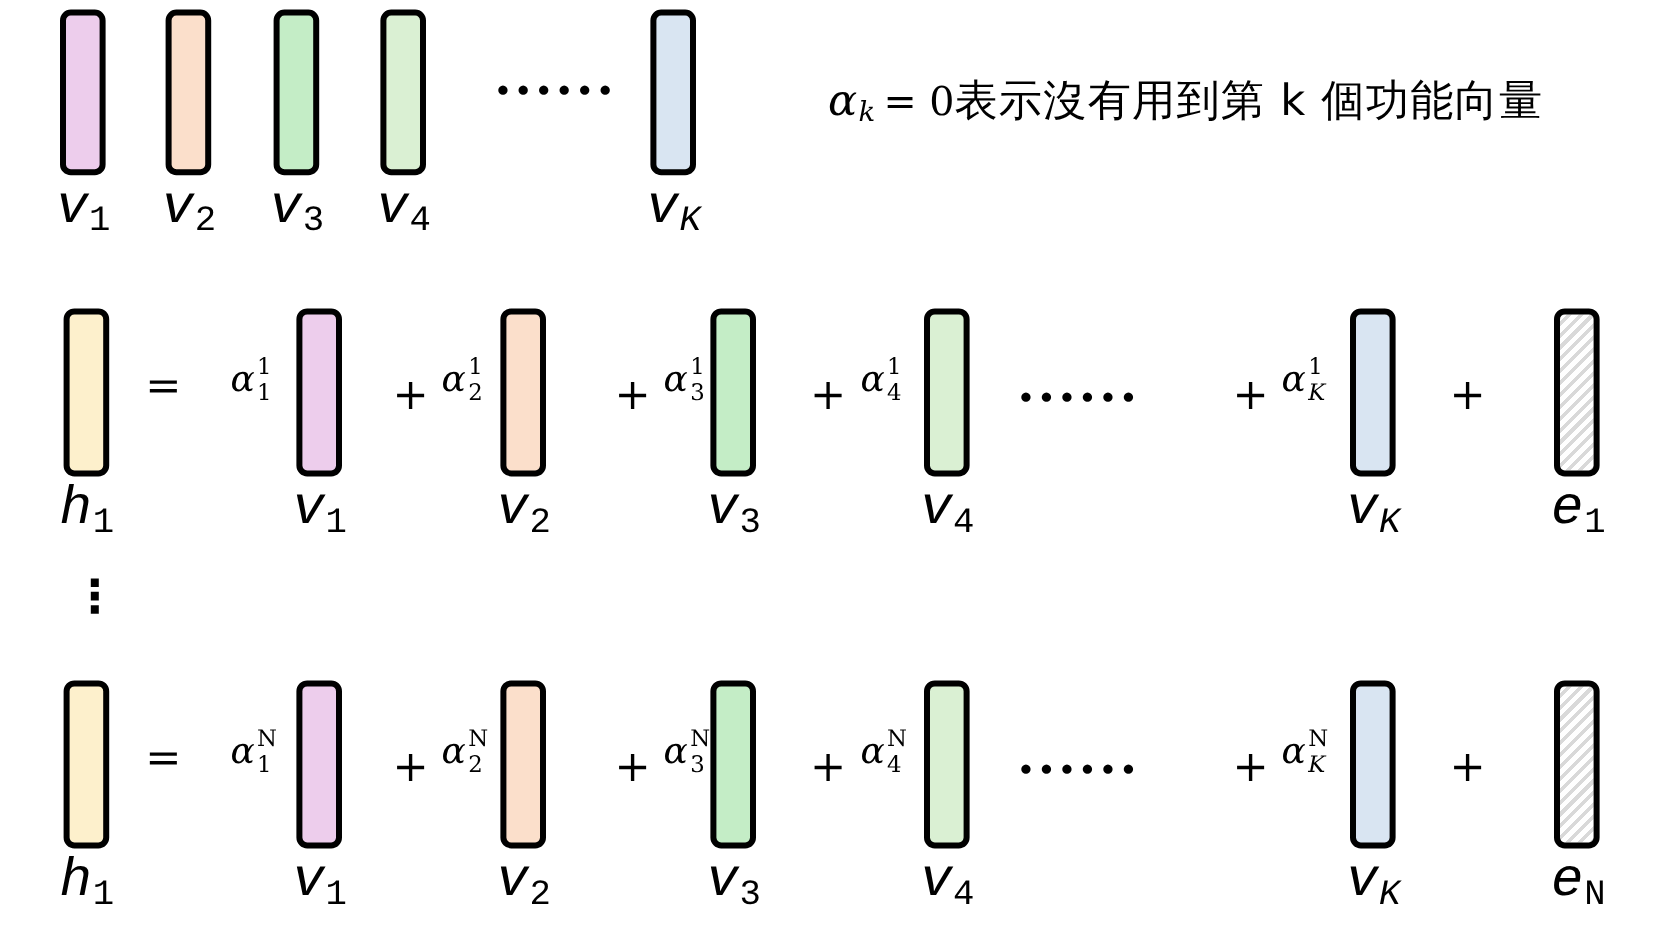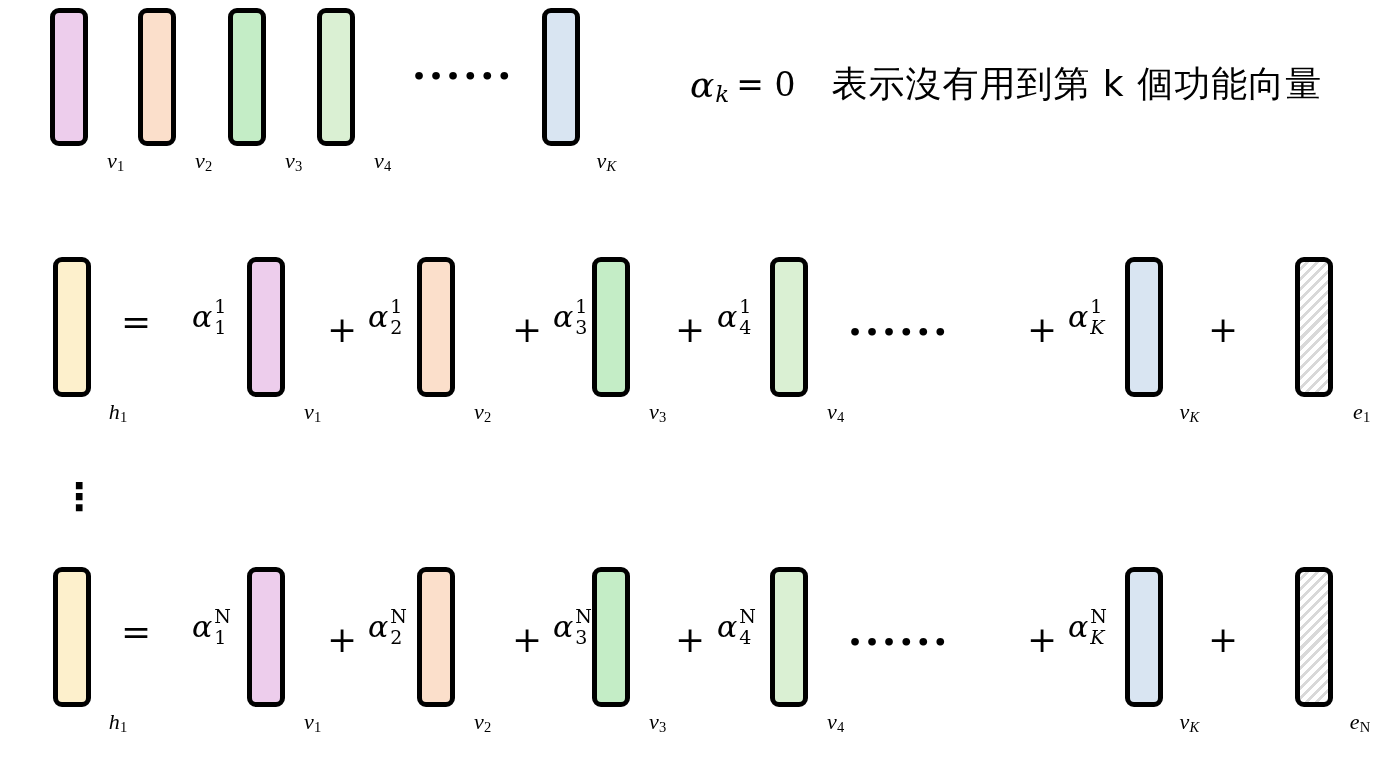--- a/index.html
+++ b/index.html
@@ -8,22 +8,22 @@
   .stage{position:absolute;inset:0;}
 
   
   .vrect{position:absolute;width:28px;border:5px solid #000;border-radius:9px;box-sizing:content-box;}
   .r1{top:8px;height:128px;}
   .r2{top:257px;height:130px;}
   .r3{top:567px;height:130px;}
   .c-hatch{background:repeating-linear-gradient(135deg,#ffffff 0 4px,#d9d9d9 4px 7px);}
 
   
-  .vlabel{position:absolute;width:110px;text-align:right;
-          font-family:Liberation Serif, serif;font-style:italic;font-size:22px;line-height:1.1;}
+  .vlabel{position:absolute;width:110px;text-align:center;
+          font-family:Liberation Mono, monospace;font-style:italic;font-size:45px;line-height:1.1;}
   .l1{top:149px;} .l2{top:400px;} .l3{top:710px;}
   .vlabel .sb{font-size:0.66em;font-style:normal;position:relative;top:0.22em;left:0.02em;}
   .vlabel .sb.it{font-style:italic;}
 
   
   .coef{position:absolute;display:flex;align-items:center;
         font-family:"DejaVu Serif",serif;font-style:italic;font-size:30px;line-height:1;}
   .t2{top:296px;} .t3{top:606px;}
   .ss{display:flex;flex-direction:column;font-size:19px;font-style:normal;
       line-height:1.1;margin-left:2px;text-align:left;}
@@ -38,21 +38,21 @@
          font-size:22px;letter-spacing:3px;line-height:1;}
   .vdots{position:absolute;left:60px;top:478px;font-family:"DejaVu Sans",sans-serif;
          font-weight:bold;font-size:38px;line-height:1;}
 
   
   .note{position:absolute;left:690px;top:60px;display:flex;align-items:center;white-space:nowrap;}
   .note .a{font-family:"DejaVu Serif",serif;font-style:italic;font-size:36px;}
   .note .k{font-family:"DejaVu Serif",serif;font-style:italic;font-size:23px;
            position:relative;top:9px;left:1px;}
   .note .eq0{font-family:"DejaVu Serif",serif;font-size:33px;margin-left:8px;}
-  .note .zh{font-family:"DejaVu Sans",sans-serif;font-size:36px;margin-left:36px;letter-spacing:1px;}
+  .note .zh{font-family:"DejaVu Sans",sans-serif;font-size:36px;letter-spacing:1px;}
 </style>
 </head>
 <body>
 
 <div class="stage">
 
   <div class="vrect r1" style="left: 50px; background: rgb(237, 205, 236);"></div>
   <div class="vrect r1" style="left: 138px; background: rgb(251, 223, 203);"></div>
   <div class="vrect r1" style="left: 228px; background: rgb(196, 237, 198);"></div>
   <div class="vrect r1" style="left: 317px; background: rgb(218, 240, 211);"></div>

